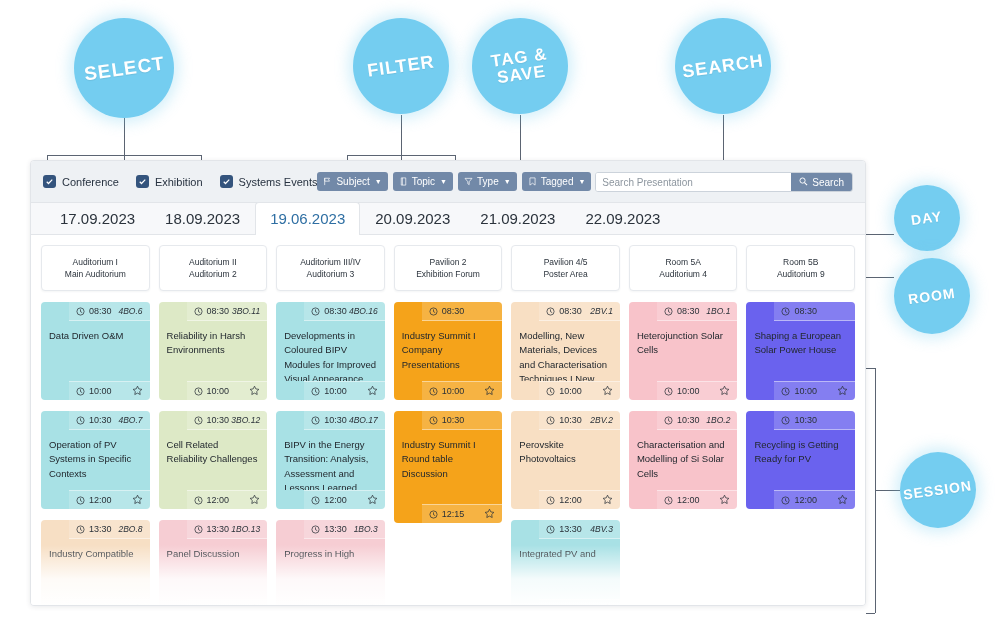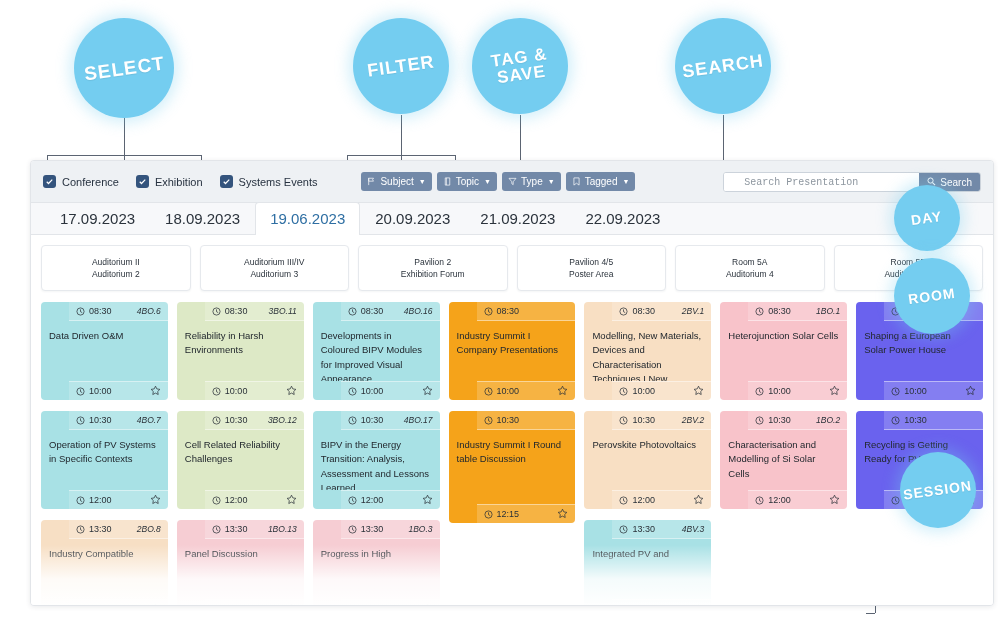--- a/index.html
+++ b/index.html
@@ -36,21 +36,21 @@
   #c-day     { left:894px; top:185px; width:66px;  height:66px;  font-size:14px; }
   #c-room    { left:894px; top:258px; width:76px;  height:76px;  font-size:14px; }
   #c-session { left:900px; top:452px; width:76px;  height:76px;  font-size:14px; }
 
   
   #connectors{ position:absolute; left:0; top:0; width:1000px; height:626px; z-index:5; pointer-events:none; }
 
   
   #app{
     position:absolute; left:30px; top:160px;
-    width:964px; height:446px;
+    width:836px; height:446px;
     background:#ffffff;
     border:1px solid #e2e5e9;
     border-radius:4px;
     box-shadow:0 1px 5px rgba(40,50,70,.10);
     overflow:hidden;
     z-index:20;
   }
 
   
   #toolbar{
@@ -65,42 +65,42 @@
   .chk{ display:flex; align-items:center; gap:6px; cursor:pointer; }
   .chk .box{
     width:13px; height:13px; border-radius:3px;
     background:#34547d;
     display:flex; align-items:center; justify-content:center;
     flex:0 0 auto;
   }
   .chk .box svg{ display:block; }
   .chk .lbl{ font-size:11px; color:#273240; white-space:nowrap; }
 
-  .filters{ display:flex; align-items:center; gap:5px; margin-left:44px; }
+  .filters{ display:flex; align-items:center; gap:5px; }
   .fbtn{
     display:flex; align-items:center; gap:4px;
     background:#7289a8; color:#fff;
     border:none; border-radius:3px;
     height:19px; padding:0 6px;
     font-size:10px; font-family:inherit;
     cursor:pointer; white-space:nowrap;
   }
   .fbtn svg{ display:block; }
   .caret{ font-size:7px; line-height:1; margin-left:1px; }
 
   .searchwrap{
     position:absolute; right:12px; top:11px;
     display:flex; align-items:center;
     background:#fff; border:1px solid #ccd3db; border-radius:3px;
     height:20px; overflow:hidden;
   }
   .searchwrap input{
     border:none; outline:none;
     width:195px; height:18px;
-    padding:0 20px; font-size:10px; font-family:Liberation Mono, monospace; color:#444;
+    padding:0 6px; font-size:10px; font-family:Liberation Sans, sans-serif; color:#444;
     background:#fff;
   }
   .searchwrap input::placeholder{ color:#8d969f; }
   .sbtn{
     display:flex; align-items:center; gap:4px;
     background:#7289a8; color:#fff; border:none;
     height:20px; padding:0 8px;
     font-size:10px; font-family:inherit; cursor:pointer;
     white-space:nowrap;
   }
@@ -324,20 +324,24 @@
       <div class="dtab">18.09.2023</div>
       <div class="dtab active">19.06.2023</div>
       <div class="dtab">20.09.2023</div>
       <div class="dtab">21.09.2023</div>
       <div class="dtab">22.09.2023</div>
     </div>
 
   <div id="grid">
     <div class="gridrow" id="roomrow" style="margin-bottom:11px">
         <div class="roomcard">
+          <div class="r1">Auditorium I</div>
+          <div class="r2">Main Auditorium</div>
+        </div>
+        <div class="roomcard">
           <div class="r1">Auditorium II</div>
           <div class="r2">Auditorium 2</div>
         </div>
         <div class="roomcard">
           <div class="r1">Auditorium III/IV</div>
           <div class="r2">Auditorium 3</div>
         </div>
         <div class="roomcard">
           <div class="r1">Pavilion 2</div>
           <div class="r2">Exhibition Forum</div>

